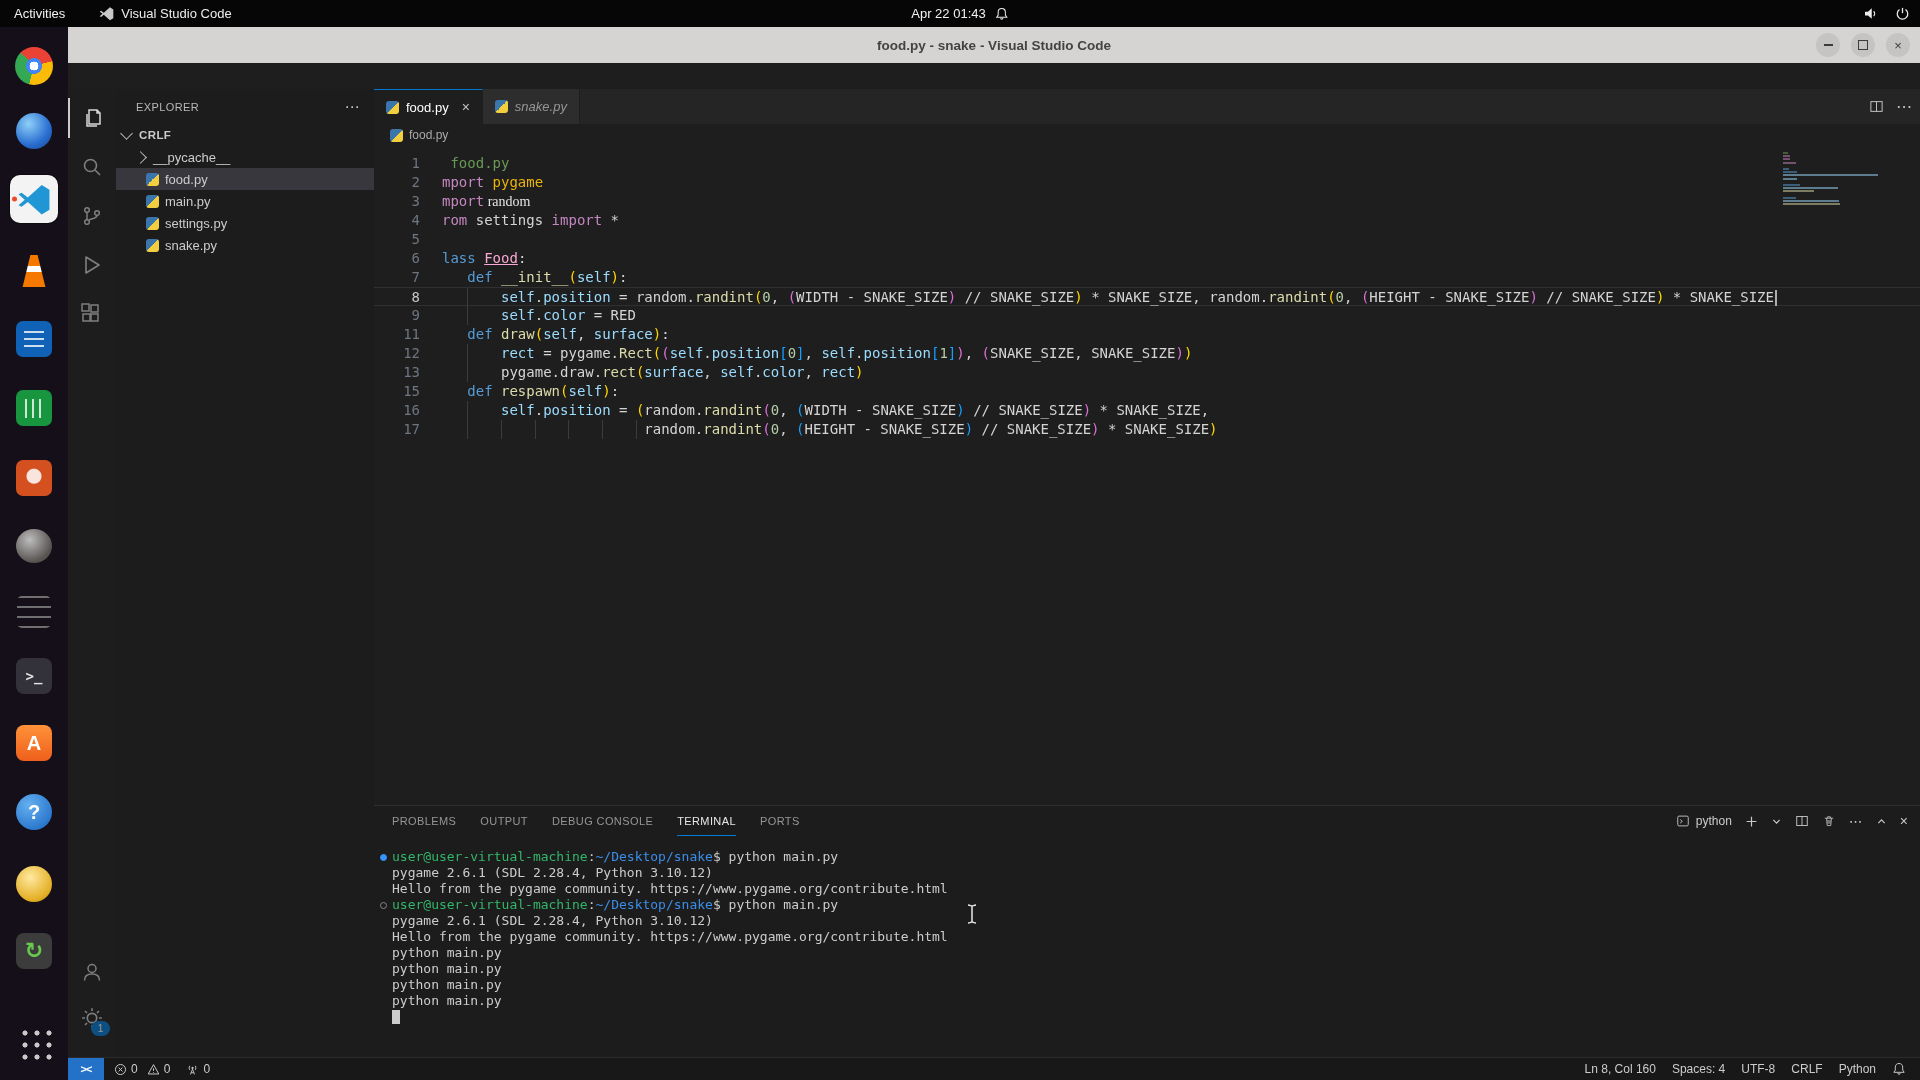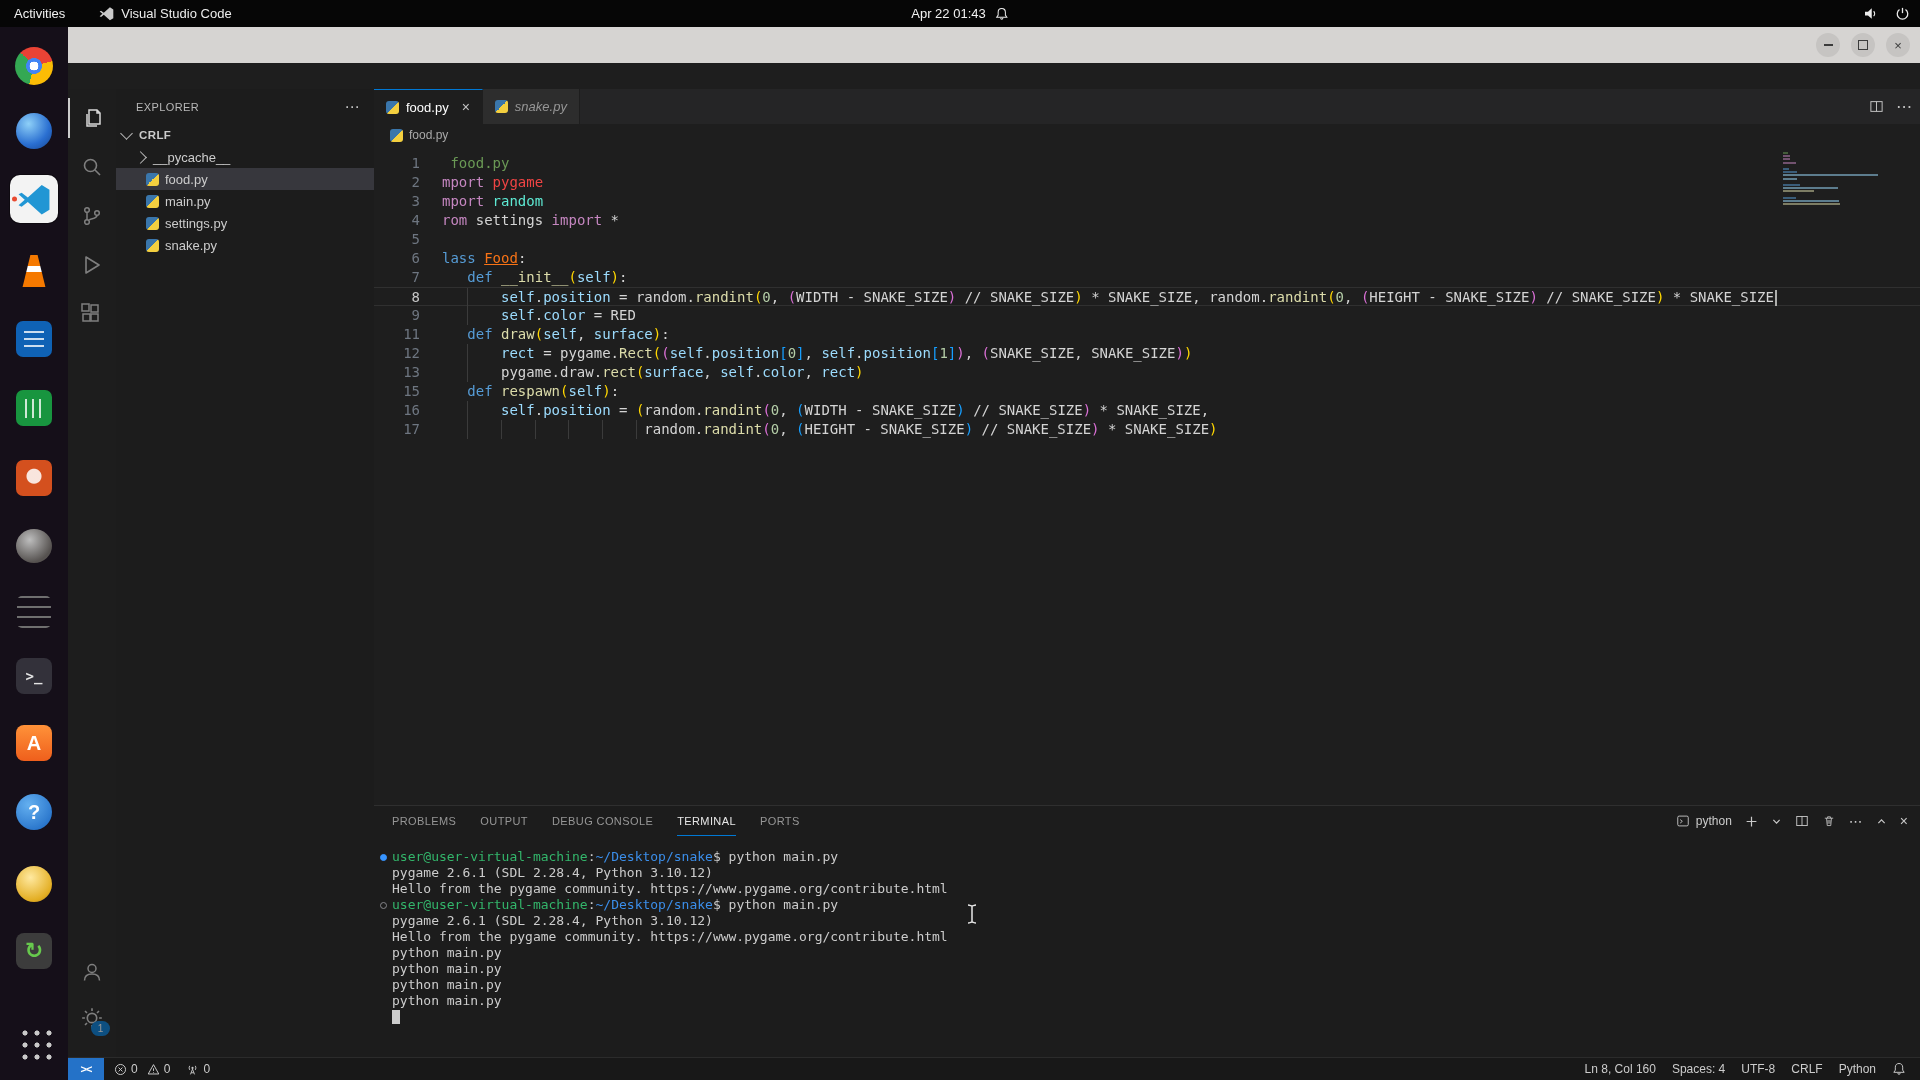--- a/index.html
+++ b/index.html
@@ -214,20 +214,21 @@
         <div class="di ic-recycle">↻</div>
       </div>
       <div class="dock-item" style="top: 996px;">
         <div class="di ic-grid"></div>
       </div>
     </div>
 
   <div id="vswindow">
 
     <div id="titlebar">
+      <div class="wt">food.py - snake - Visual Studio Code</div>
       <div class="wbtns">
         <span class="wbtn">
             <span class="mn"></span>
           </span>
         <span class="wbtn">
             <span class="sq"></span>
           </span>
         <span class="wbtn">×</span>
       </div>
     </div>
@@ -338,25 +339,25 @@
           <span>⋯</span>
         </span>
       </div>
       <div id="breadcrumb">
         <span class="pyicon"></span>
         <span>food.py</span>
       </div>
       <div id="code">
         <div id="code-lines">
             <div class="code-line"><span class="lnum">1</span><span class="ltxt"><span style="color: rgb(106, 153, 85);"> food.py</span></span></div>
-            <div class="code-line"><span class="lnum">2</span><span class="ltxt"><span style="color: rgb(197, 134, 192);">mport</span><span style="color: #ef4444;"> pygame</span></span></div>
-            <div class="code-line"><span class="lnum">3</span><span class="ltxt"><span style="color: rgb(197, 134, 192);">mport</span><span style="color: #5eead4;"> random</span></span></div>
+            <div class="code-line"><span class="lnum">2</span><span class="ltxt"><span style="color: rgb(197, 134, 192);">mport</span><span style="color: #eab308;"> pygame</span></span></div>
+            <div class="code-line"><span class="lnum">3</span><span class="ltxt"><span style="color: rgb(197, 134, 192);">mport</span><span style="color: #e5e5e5; font-family: Liberation Serif, serif;"> random</span></span></div>
             <div class="code-line"><span class="lnum">4</span><span class="ltxt"><span style="color: rgb(197, 134, 192);">rom</span><span style="color: rgb(212, 212, 212);"> settings </span><span style="color: rgb(197, 134, 192);">import</span><span style="color: rgb(212, 212, 212);"> *</span></span></div>
             <div class="code-line"><span class="lnum">5</span><span class="ltxt"></span></div>
-            <div class="code-line"><span class="lnum">6</span><span class="ltxt"><span style="color: rgb(86, 156, 214);">lass </span><span style="color: #f97316; text-decoration: underline;">Food</span><span style="color: rgb(212, 212, 212);">:</span></span></div>
+            <div class="code-line"><span class="lnum">6</span><span class="ltxt"><span style="color: rgb(86, 156, 214);">lass </span><span style="color: #f9a8d4; text-decoration: underline;">Food</span><span style="color: rgb(212, 212, 212);">:</span></span></div>
             <div class="code-line"><span class="lnum">7</span><span class="ltxt"><span style="color: rgb(212, 212, 212);">   </span><span style="color: rgb(86, 156, 214);">def </span><span style="color: rgb(220, 220, 170);">__init__</span><span style="color: rgb(255, 215, 0);">(</span><span style="color: rgb(156, 220, 254);">self</span><span style="color: rgb(255, 215, 0);">)</span><span style="color: rgb(212, 212, 212);">:</span></span></div>
             <div class="code-line cur"><i class="guide" style="left: 93.29px;"></i><span class="lnum">8</span><span class="ltxt"><span style="color: rgb(212, 212, 212);">       </span><span style="color: rgb(156, 220, 254);">self</span><span style="color: rgb(212, 212, 212);">.</span><span style="color: rgb(156, 220, 254);">position</span><span style="color: rgb(212, 212, 212);"> = random.</span><span style="color: rgb(220, 220, 170);">randint</span><span style="color: rgb(255, 215, 0);">(</span><span style="color: rgb(181, 206, 168);">0</span><span style="color: rgb(212, 212, 212);">, </span><span style="color: rgb(218, 112, 214);">(</span><span style="color: rgb(212, 212, 212);">WIDTH - SNAKE_SIZE</span><span style="color: rgb(218, 112, 214);">)</span><span style="color: rgb(212, 212, 212);"> // SNAKE_SIZE</span><span style="color: rgb(255, 215, 0);">)</span><span style="color: rgb(212, 212, 212);"> * SNAKE_SIZE, random.</span><span style="color: rgb(220, 220, 170);">randint</span><span style="color: rgb(255, 215, 0);">(</span><span style="color: rgb(181, 206, 168);">0</span><span style="color: rgb(212, 212, 212);">, </span><span style="color: rgb(218, 112, 214);">(</span><span style="color: rgb(212, 212, 212);">HEIGHT - SNAKE_SIZE</span><span style="color: rgb(218, 112, 214);">)</span><span style="color: rgb(212, 212, 212);"> // SNAKE_SIZE</span><span style="color: rgb(255, 215, 0);">)</span><span style="color: rgb(212, 212, 212);"> * SNAKE_SIZE</span><span class="caret"></span></span></div>
             <div class="code-line"><i class="guide" style="left: 93.29px;"></i><span class="lnum">9</span><span class="ltxt"><span style="color: rgb(212, 212, 212);">       </span><span style="color: rgb(156, 220, 254);">self</span><span style="color: rgb(212, 212, 212);">.</span><span style="color: rgb(156, 220, 254);">color</span><span style="color: rgb(212, 212, 212);"> = RED</span></span></div>
             <div class="code-line"><span class="lnum">11</span><span class="ltxt"><span style="color: rgb(212, 212, 212);">   </span><span style="color: rgb(86, 156, 214);">def </span><span style="color: rgb(220, 220, 170);">draw</span><span style="color: rgb(255, 215, 0);">(</span><span style="color: rgb(156, 220, 254);">self</span><span style="color: rgb(212, 212, 212);">, </span><span style="color: rgb(156, 220, 254);">surface</span><span style="color: rgb(255, 215, 0);">)</span><span style="color: rgb(212, 212, 212);">:</span></span></div>
             <div class="code-line"><i class="guide" style="left: 93.29px;"></i><span class="lnum">12</span><span class="ltxt"><span style="color: rgb(212, 212, 212);">       </span><span style="color: rgb(156, 220, 254);">rect</span><span style="color: rgb(212, 212, 212);"> = pygame.</span><span style="color: rgb(220, 220, 170);">Rect</span><span style="color: rgb(255, 215, 0);">(</span><span style="color: rgb(218, 112, 214);">(</span><span style="color: rgb(156, 220, 254);">self</span><span style="color: rgb(212, 212, 212);">.</span><span style="color: rgb(156, 220, 254);">position</span><span style="color: rgb(23, 159, 255);">[</span><span style="color: rgb(181, 206, 168);">0</span><span style="color: rgb(23, 159, 255);">]</span><span style="color: rgb(212, 212, 212);">, </span><span style="color: rgb(156, 220, 254);">self</span><span style="color: rgb(212, 212, 212);">.</span><span style="color: rgb(156, 220, 254);">position</span><span style="color: rgb(23, 159, 255);">[</span><span style="color: rgb(181, 206, 168);">1</span><span style="color: rgb(23, 159, 255);">]</span><span style="color: rgb(218, 112, 214);">)</span><span style="color: rgb(212, 212, 212);">, </span><span style="color: rgb(218, 112, 214);">(</span><span style="color: rgb(212, 212, 212);">SNAKE_SIZE, SNAKE_SIZE</span><span style="color: rgb(218, 112, 214);">)</span><span style="color: rgb(255, 215, 0);">)</span></span></div>
             <div class="code-line"><i class="guide" style="left: 93.29px;"></i><span class="lnum">13</span><span class="ltxt"><span style="color: rgb(212, 212, 212);">       pygame.draw.</span><span style="color: rgb(220, 220, 170);">rect</span><span style="color: rgb(255, 215, 0);">(</span><span style="color: rgb(156, 220, 254);">surface</span><span style="color: rgb(212, 212, 212);">, </span><span style="color: rgb(156, 220, 254);">self</span><span style="color: rgb(212, 212, 212);">.</span><span style="color: rgb(156, 220, 254);">color</span><span style="color: rgb(212, 212, 212);">, </span><span style="color: rgb(156, 220, 254);">rect</span><span style="color: rgb(255, 215, 0);">)</span></span></div>
             <div class="code-line"><span class="lnum">15</span><span class="ltxt"><span style="color: rgb(212, 212, 212);">   </span><span style="color: rgb(86, 156, 214);">def </span><span style="color: rgb(220, 220, 170);">respawn</span><span style="color: rgb(255, 215, 0);">(</span><span style="color: rgb(156, 220, 254);">self</span><span style="color: rgb(255, 215, 0);">)</span><span style="color: rgb(212, 212, 212);">:</span></span></div>
             <div class="code-line"><i class="guide" style="left: 93.29px;"></i><span class="lnum">16</span><span class="ltxt"><span style="color: rgb(212, 212, 212);">       </span><span style="color: rgb(156, 220, 254);">self</span><span style="color: rgb(212, 212, 212);">.</span><span style="color: rgb(156, 220, 254);">position</span><span style="color: rgb(212, 212, 212);"> = </span><span style="color: rgb(255, 215, 0);">(</span><span style="color: rgb(212, 212, 212);">random.</span><span style="color: rgb(220, 220, 170);">randint</span><span style="color: rgb(218, 112, 214);">(</span><span style="color: rgb(181, 206, 168);">0</span><span style="color: rgb(212, 212, 212);">, </span><span style="color: rgb(23, 159, 255);">(</span><span style="color: rgb(212, 212, 212);">WIDTH - SNAKE_SIZE</span><span style="color: rgb(23, 159, 255);">)</span><span style="color: rgb(212, 212, 212);"> // SNAKE_SIZE</span><span style="color: rgb(218, 112, 214);">)</span><span style="color: rgb(212, 212, 212);"> * SNAKE_SIZE,</span></span></div>
             <div class="code-line"><i class="guide" style="left: 93.29px;"></i><i class="guide" style="left: 127.01px;"></i><i class="guide" style="left: 160.73px;"></i><i class="guide" style="left: 194.45px;"></i><i class="guide" style="left: 228.17px;"></i><i class="guide" style="left: 261.89px;"></i><span class="lnum">17</span><span class="ltxt"><span style="color: rgb(212, 212, 212);">                        random.</span><span style="color: rgb(220, 220, 170);">randint</span><span style="color: rgb(218, 112, 214);">(</span><span style="color: rgb(181, 206, 168);">0</span><span style="color: rgb(212, 212, 212);">, </span><span style="color: rgb(23, 159, 255);">(</span><span style="color: rgb(212, 212, 212);">HEIGHT - SNAKE_SIZE</span><span style="color: rgb(23, 159, 255);">)</span><span style="color: rgb(212, 212, 212);"> // SNAKE_SIZE</span><span style="color: rgb(218, 112, 214);">)</span><span style="color: rgb(212, 212, 212);"> * SNAKE_SIZE</span><span style="color: rgb(255, 215, 0);">)</span></span></div>
           </div>

